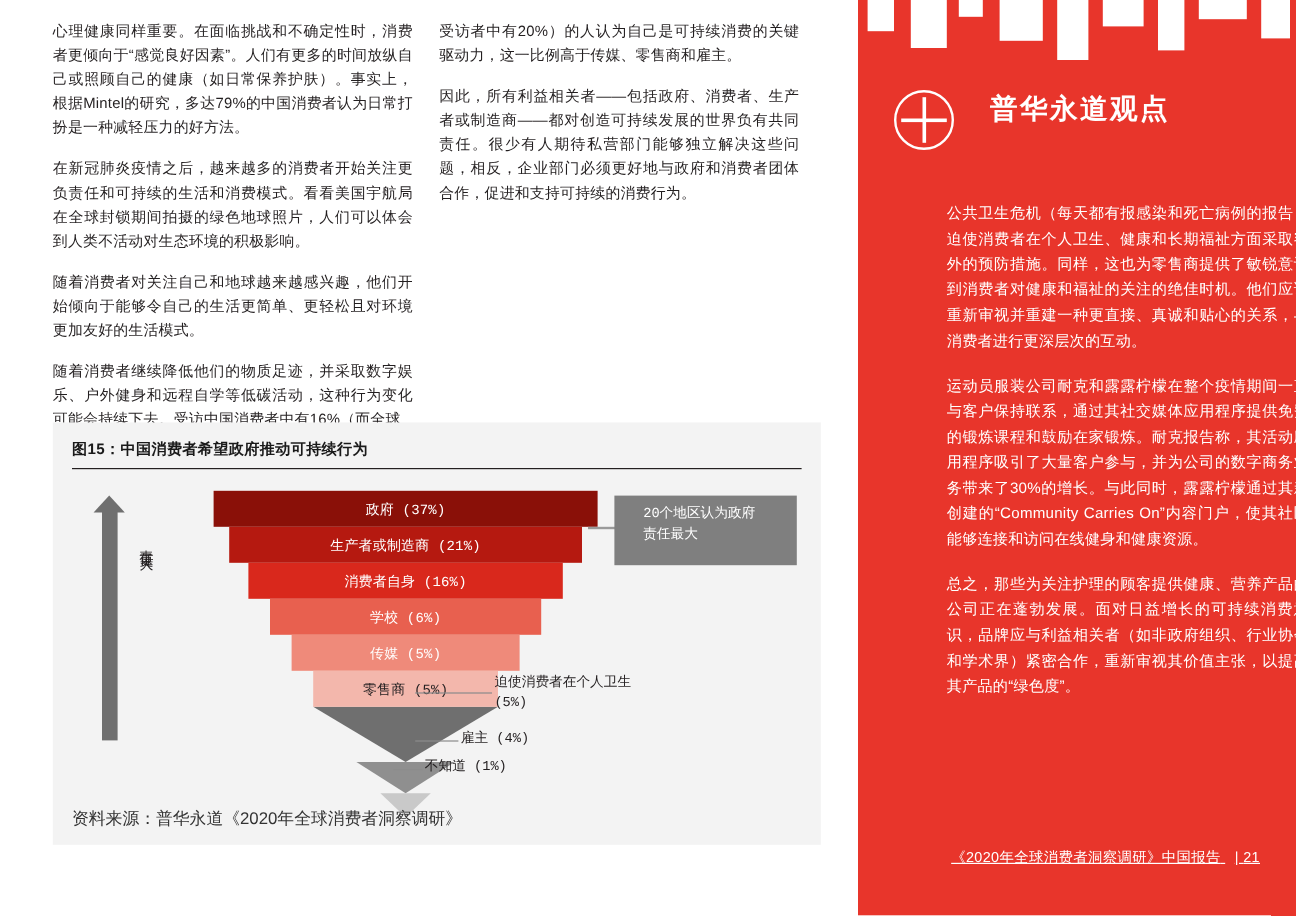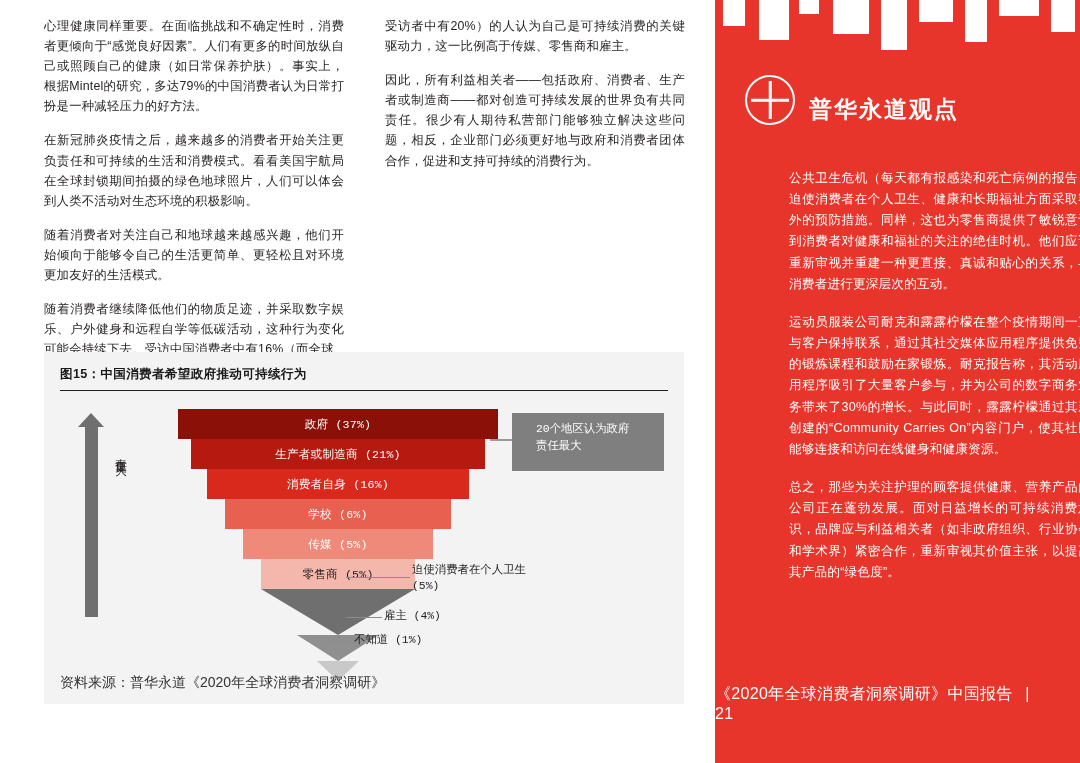--- a/index.html
+++ b/index.html
@@ -15,21 +15,21 @@
 
   
   .left{
     position:relative;
     width:715px;height:763px;
     box-sizing:border-box;
     padding:16px 18px 0 44px;
   }
   .text-cols{
     display:flex;
-    gap:41px;
+    gap:22px;
   }
   .col{width:300px;}
   .col p{
     margin:0 0 14px 0;
     font-size:12.4px;
     line-height:1.62;
     text-align:justify;
     letter-spacing:.2px;
   }
 
@@ -129,21 +129,21 @@
     background:#e8352b;
     color:#ffffff;
     box-sizing:border-box;
   }
   .top-blocks{
     position:absolute;top:0;left:0;width:365px;height:50px;
   }
   .tb{position:absolute;top:0;background:#ffffff;}
   .pwc-head{
     position:absolute;left:30px;top:75px;
-    display:flex;align-items:flex-end;gap:14px;
+    display:flex;align-items:flex-start;gap:30px;
   }
   .pwc-mark{
     width:46px;height:46px;border:2.5px solid #ffffff;border-radius:50%;
     position:relative;
   }
   .pwc-mark:before{
     content:"";position:absolute;left:50%;top:4px;width:2.5px;height:38px;
     background:#ffffff;transform:translateX(-50%);
   }
   .pwc-mark:after{
@@ -158,22 +158,23 @@
   }
   .red-body p{
     margin:0 0 17px 0;
     font-size:12.6px;
     line-height:1.68;
     text-align:justify;
     letter-spacing:.2px;
   }
   .footer{
     position:absolute;right:30px;bottom:40px;
-    font-size:16px;
+    font-size:12px;
     letter-spacing:.3px;
+    text-decoration:underline;
   }
   .page-no{margin-left:8px;}
 </style>
 </head>
 <body>
 
 <div class="page">
 
   <div class="left">
     <div class="text-cols">

